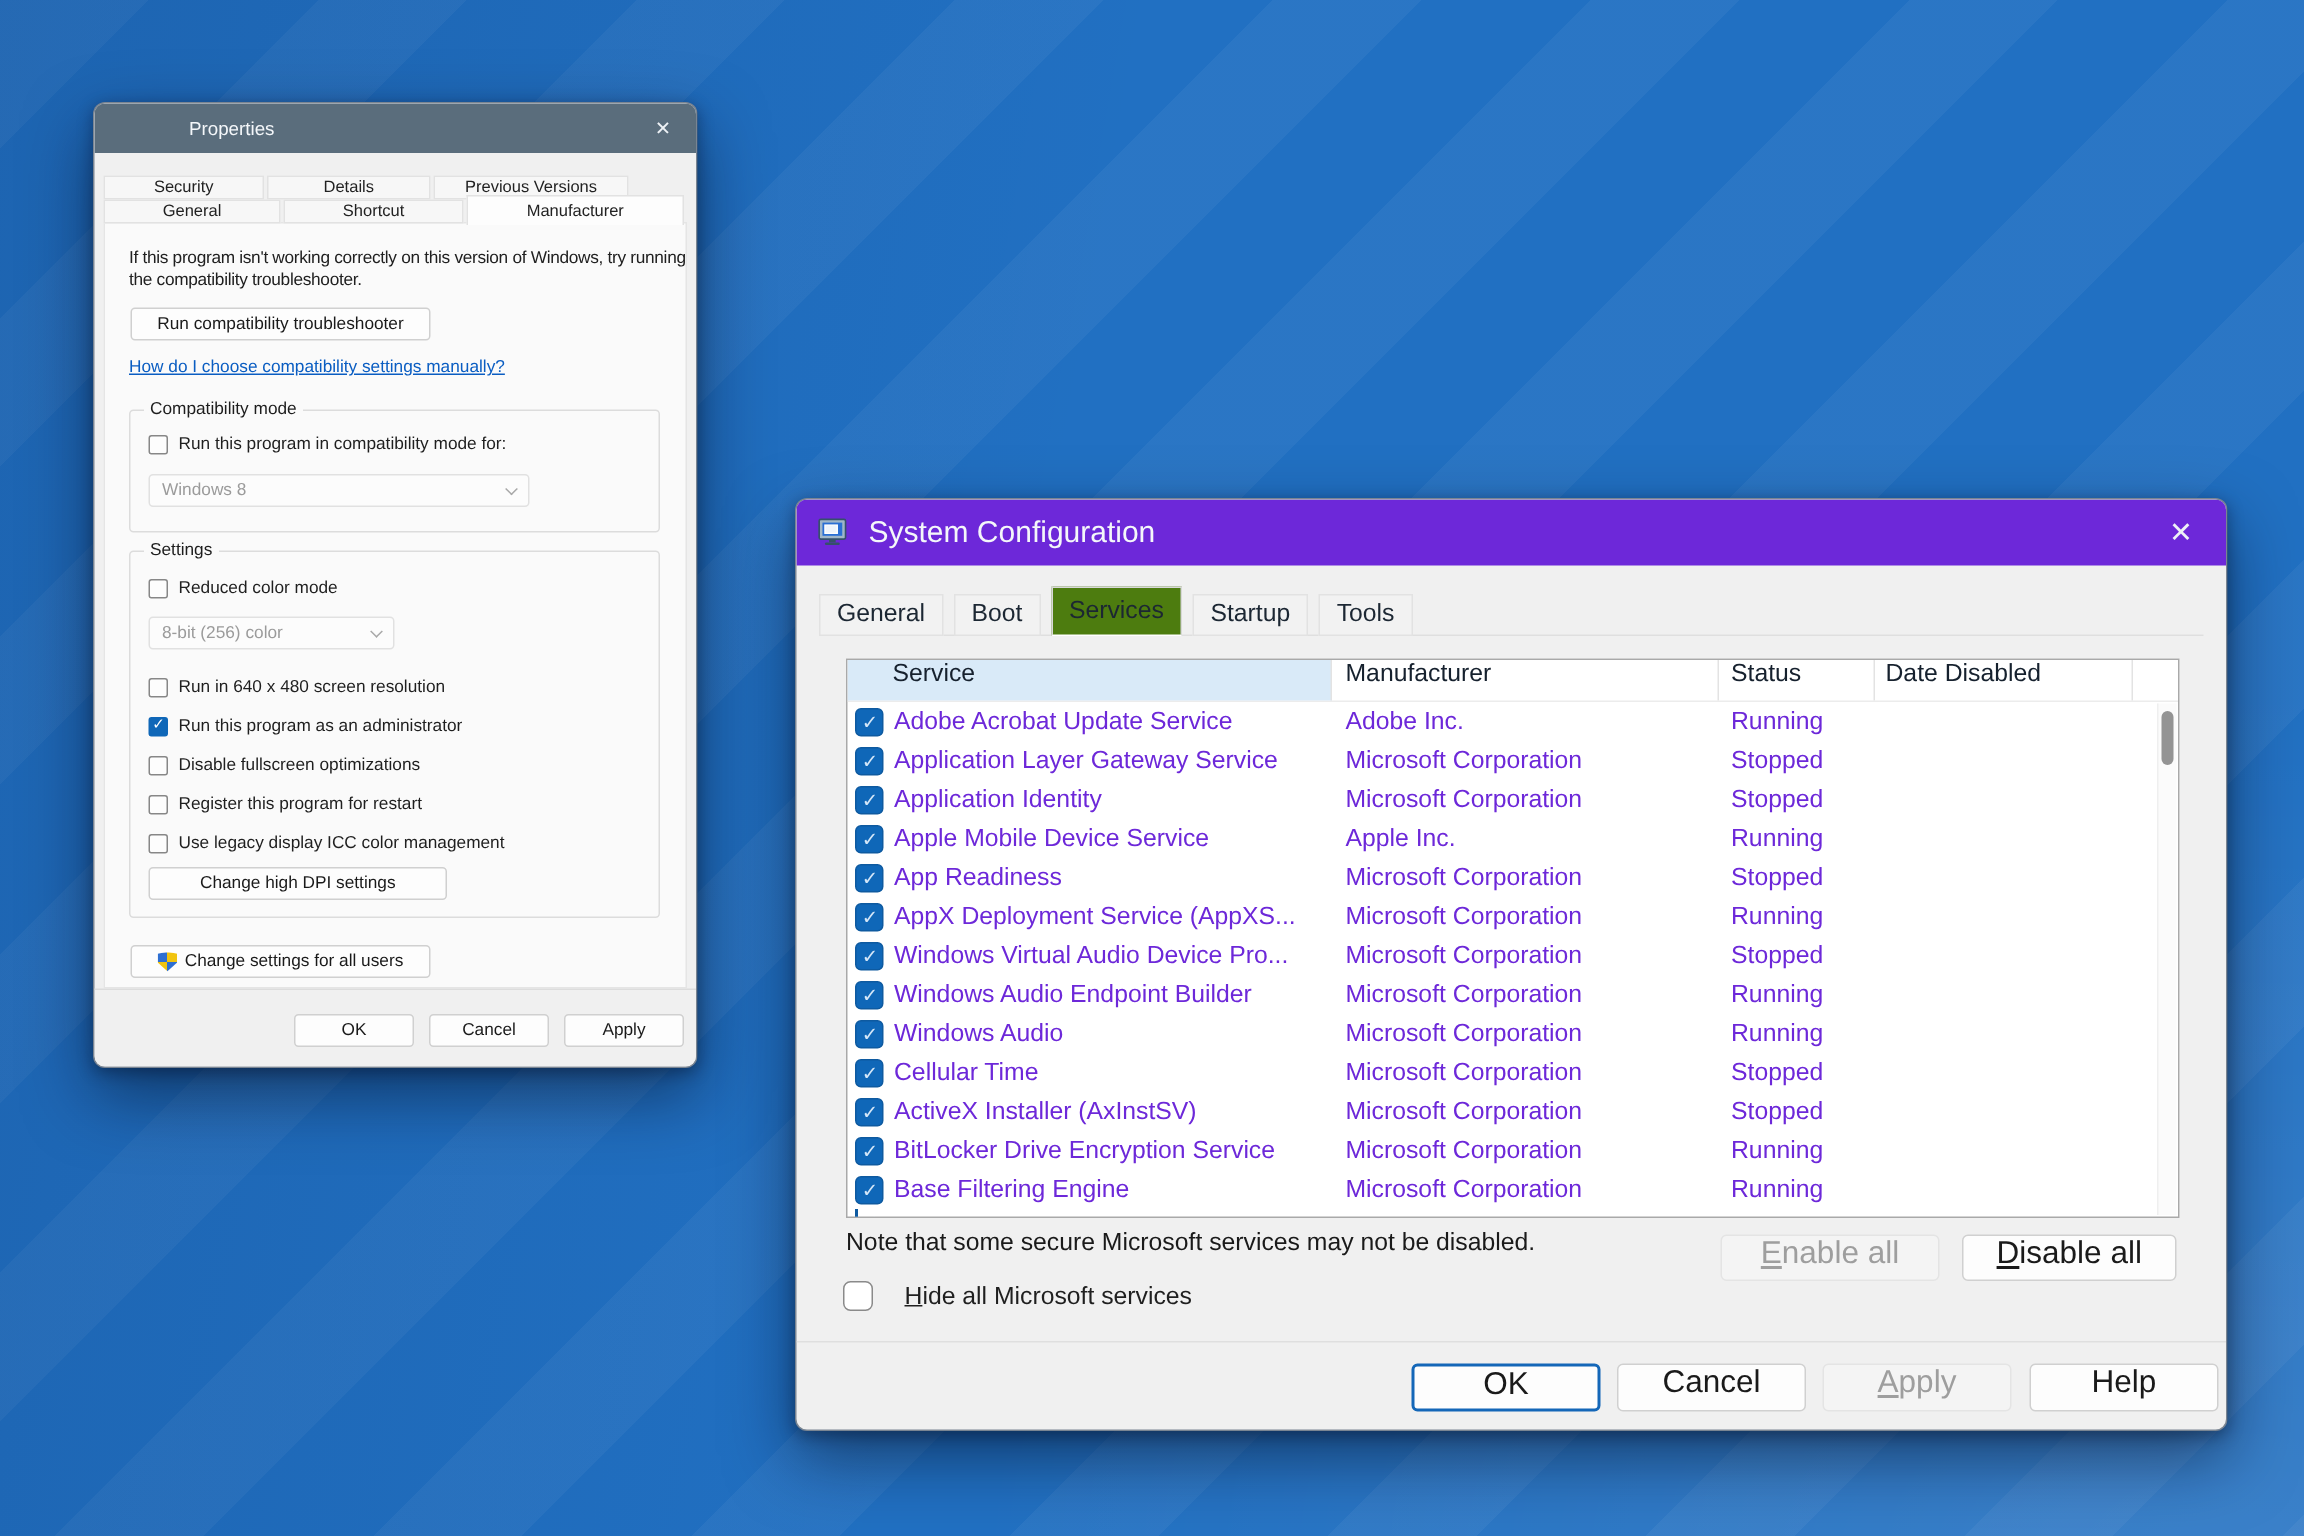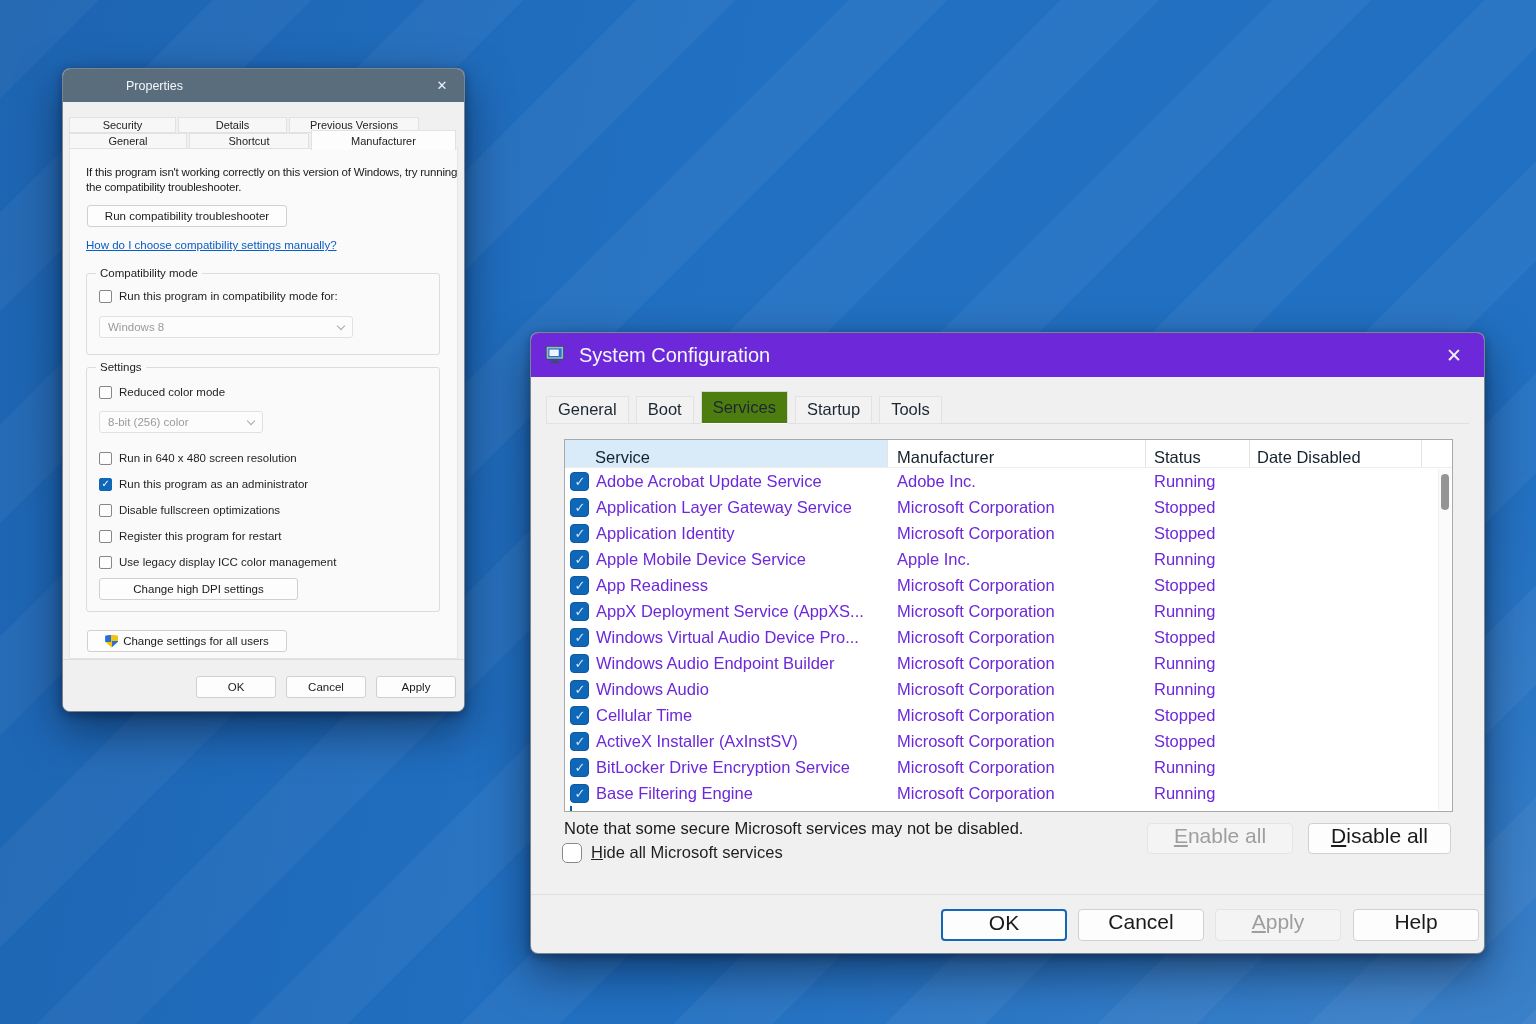--- a/index.html
+++ b/index.html
@@ -69,21 +69,21 @@
   .sysconf{left:530px;top:332px;width:955px;height:622px;font-size:16.5px;}
   .sysconf .titlebar{height:44px;background:#6d28d9;font-size:20px;gap:12px;padding-left:14px;}
   .sysconf .xbtn{right:10px;height:44px;width:40px;font-size:19px;}
   .stabs{position:absolute;top:58px;left:15px;right:15px;display:flex;align-items:flex-end;border-bottom:1px solid #dfdfdf;z-index:2;}
   .stab{padding:3px 11px 4px 11px;margin-right:7px;margin-bottom:-1px;background:#f2f2f2;
     border:1px solid #e2e2e2;color:#1c2733;}
   .stab.active{background:#4d7c0f;border-color:#d8d8d8;border-bottom-color:#fff;padding-top:6px;padding-bottom:6px;position:relative;}
   .stable{position:absolute;left:33px;top:106px;width:889px;height:373px;background:#fff;
     border:1px solid #a9a9a9;overflow:hidden;}
   .shead{display:flex;height:28px;align-items:center;color:#16212e;border-bottom:1px solid #ececec;}
-  .shead>div{height:100%;display:flex;align-items:flex-end;border-right:1px solid #e3e3e3;}
+  .shead>div{height:100%;display:flex;align-items:flex-start;border-right:1px solid #e3e3e3;}
   .h-service{width:323px;background:var(--header_blue);padding-left:30px;}
   .h-manu{width:258px;padding-left:9px;}
   .h-status{width:104px;padding-left:8px;}
   .h-date{width:172px;padding-left:7px;}
   .h-rest{flex:1;border-right:none !important;}
   .srow{display:flex;align-items:center;height:26px;padding-left:5px;color:#6d28d9;}
   .cbt{width:19px;height:19px;border-radius:4px;background:var(--accent);border:1px solid #0e5aa0;
     margin-right:7px;flex:none;position:relative;}
   .cbt::after{content:"✓";position:absolute;left:3.5px;top:0px;color:#d5e7f8;font-size:13px;line-height:17px;}
   .scol{width:301px;white-space:nowrap;overflow:hidden;}
@@ -92,21 +92,21 @@
   .dcol{flex:1;}
   .row-partial{height:8px;overflow:hidden;padding-left:5px;}
   .vscroll{position:absolute;top:29px;bottom:1px;right:1px;width:13px;border-left:1px solid #efefef;background:#fbfbfb;}
   .vthumb{position:absolute;top:5px;right:2.5px;width:8px;height:36px;border-radius:4px;background:#949494;}
   .snote{position:absolute;left:33px;top:484px;color:#1a1a1a;line-height:22px;}
   .sbtn{position:absolute;display:flex;align-items:flex-start;justify-content:center;height:31px;
     background:#fdfdfd;border:1px solid #d0d0d0;border-radius:4px;color:#1a1a1a;font-size:21px;}
   .sbtn.disabled{background:#f4f4f4;border-color:#e4e4e4;color:#9e9e9e;}
   .btn-enable{left:616px;top:490px;width:146px;}
   .btn-disable{left:777px;top:490px;width:143px;}
-  .hiderow{position:absolute;left:31px;top:510px;display:flex;gap:9px;}
+  .hiderow{position:absolute;left:31px;top:521px;display:flex;align-items:center;gap:21px;}
   .cbbig{width:20px;height:20px;border:1px solid #8a8a8a;border-radius:5px;background:#fff;flex:none;}
   .sdivider{position:absolute;left:0;right:0;top:561px;border-top:1px solid #dfdfdf;}
   .btn-ok{left:410px;top:576px;width:126px;height:32px;border:2px solid #1467b8;}
   .btn-cancel{left:547px;top:576px;width:126px;height:32px;}
   .btn-apply{left:684px;top:576px;width:126px;height:32px;}
   .btn-help{left:822px;top:576px;width:126px;height:32px;}
   .mn{display:inline-block;}
   .mn::first-letter{text-decoration:underline;}
 </style>
 </head>

